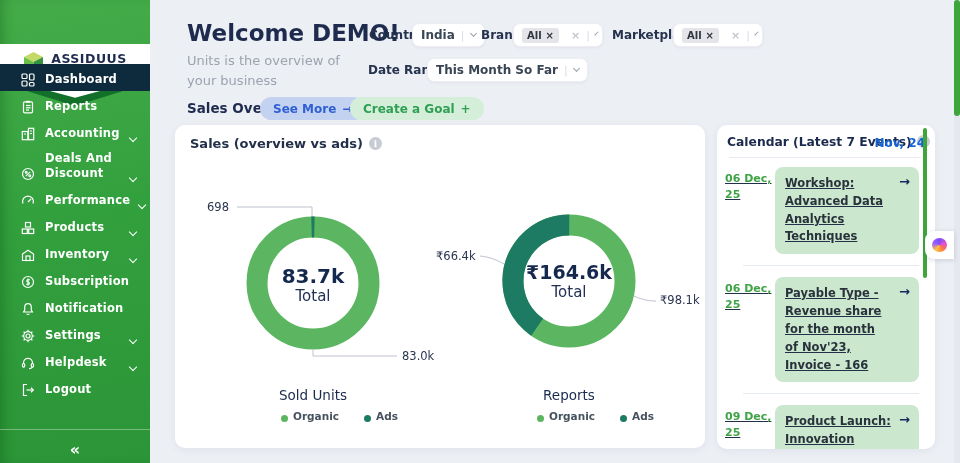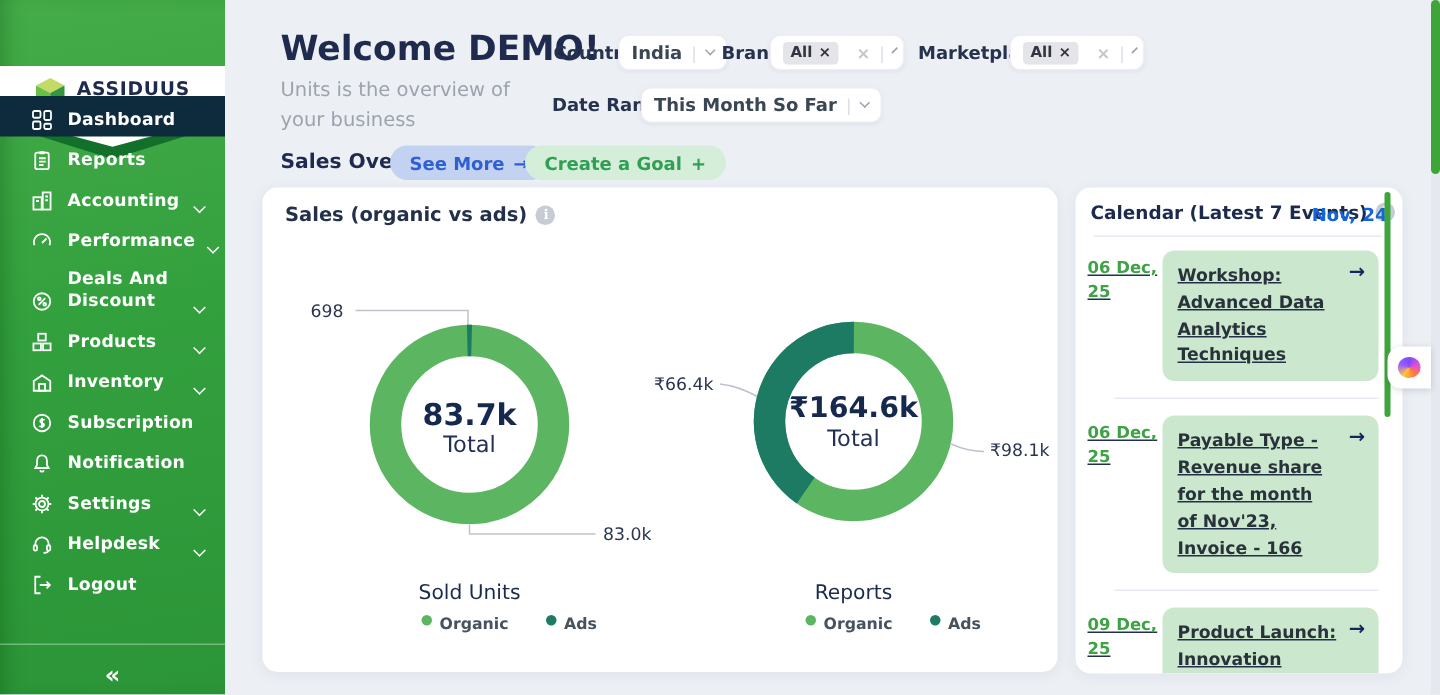--- a/index.html
+++ b/index.html
@@ -76,21 +76,21 @@
     font-size:9px; font-weight:bold; display:inline-flex; align-items:center; justify-content:center;
     font-family:"DejaVu Serif","Liberation Serif",serif; }
 
   .donut-box { position:absolute; width:134px; height:134px; }
   .donut-center { position:absolute; width:110px; text-align:center; }
   .donut-total { font-size:20px; font-weight:bold; color:#15294E; line-height:1.1; }
   .donut-total-label { font-size:15px; color:#223055; }
   .pt-label { position:absolute; font-size:11.5px; color:#2A3550; }
   .axis-name { position:absolute; width:120px; text-align:center; font-size:13.5px; font-weight:normal; color:#1B2B4E; }
   .legend { position:absolute; display:flex; gap:14px; align-items:center; }
-  .legend-item { display:flex; align-items:flex-start; gap:5px; font-size:10.5px; font-weight:600; color:#47525F;padding-left:11px; }
+  .legend-item { display:flex; align-items:flex-end; gap:5px; font-size:10.5px; font-weight:600; color:#47525F;padding-left:11px; }
   .dot { width:7px; height:7px; border-radius:50%; }
 
   
   .calendar-card { left:717px; top:125px; width:218px; height:324px; overflow:hidden; }
   .cal-title { position:absolute; left:10px; top:10px; font-size:12.3px; font-weight:bold; color:#1C2B4D;
     display:flex; align-items:flex-start; gap:5px; }
   .cal-date-link { position:absolute; right:10px; top:11px; font-size:12px; font-weight:bold; color:#1565D8; cursor:pointer; }
   .cal-sep { position:absolute; left:12px; right:14px; top:32px; height:1px; background:#E4E9F2; }
   .events { position:absolute; left:0; right:0; top:38px; bottom:0; overflow:hidden; }
   .event-row { display:flex; padding:4px 16px 4px 8px;text-decoration:underline; }
@@ -161,40 +161,40 @@
             <rect x="1.3" y="4.5" width="5.5" height="8.2"></rect>
             <rect x="7.5" y="1.3" width="5.2" height="11.4"></rect>
             <line x1="9.2" y1="4" x2="11" y2="4"></line>
             <line x1="9.2" y1="6.5" x2="11" y2="6.5"></line>
             <line x1="3" y1="7" x2="5" y2="7"></line>
           </svg>
         </span>
       <span class="mi-label">Accounting</span>
       <span class="chev"></span>
     </div>
-    <div class="menu-item">
-      <span class="mi-icon">
-          <svg viewBox="0 0 14 14">
-            <path d="M2 9.5 A5.4 5.4 0 1 1 12 9.5"></path>
-            <line x1="7" y1="8" x2="10" y2="5"></line>
-          </svg>
-        </span>
-      <span class="mi-label">Performance</span>
-      <span class="chev"></span>
-    </div>
     <div class="menu-item" style="min-height:40px;">
       <span class="mi-icon">
           <svg viewBox="0 0 14 14">
             <circle cx="7" cy="7" r="5.5"></circle>
             <line x1="4.8" y1="9.2" x2="9.2" y2="4.8"></line>
             <circle cx="5.2" cy="5.2" r="0.9"></circle>
             <circle cx="8.8" cy="8.8" r="0.9"></circle>
           </svg>
         </span>
       <span class="mi-label" style="max-width:76px;">Deals And Discount</span>
+      <span class="chev"></span>
+    </div>
+    <div class="menu-item">
+      <span class="mi-icon">
+          <svg viewBox="0 0 14 14">
+            <path d="M2 9.5 A5.4 5.4 0 1 1 12 9.5"></path>
+            <line x1="7" y1="8" x2="10" y2="5"></line>
+          </svg>
+        </span>
+      <span class="mi-label">Performance</span>
       <span class="chev"></span>
     </div>
     <div class="menu-item">
       <span class="mi-icon">
           <svg viewBox="0 0 14 14">
             <rect x="4.5" y="1.5" width="5" height="4.5"></rect>
             <rect x="1.3" y="8" width="5" height="4.5"></rect>
             <rect x="7.7" y="8" width="5" height="4.5"></rect>
           </svg>
         </span>
@@ -322,21 +322,21 @@
   <span>See More</span>
   <span>→</span>
 </div>
 <div class="abs pill pill-goal">
   <span>Create a Goal</span>
   <span>+</span>
 </div>
 
 <div class="abs card sales-card">
   <div class="card-title">
-    <span>Sales (organic vs ads)</span>
+    <span>Sales (overview vs ads)</span>
     <span class="info-icon">i</span>
   </div>
 
   <svg class="abs" style="left:0;top:0;" width="530" height="323">
     <polyline points="62,82 137,82 137,93" fill="none" stroke="#BDC2CB" stroke-width="1"></polyline>
     <polyline points="138,225 138,231 222,231" fill="none" stroke="#BDC2CB" stroke-width="1"></polyline>
     <path d="M305,131 C315,132 322,135 331,140" fill="none" stroke="#BDC2CB" stroke-width="1"></path>
     <path d="M459,171 C468,175 474,176 481,176" fill="none" stroke="#BDC2CB" stroke-width="1"></path>
   </svg>
 

